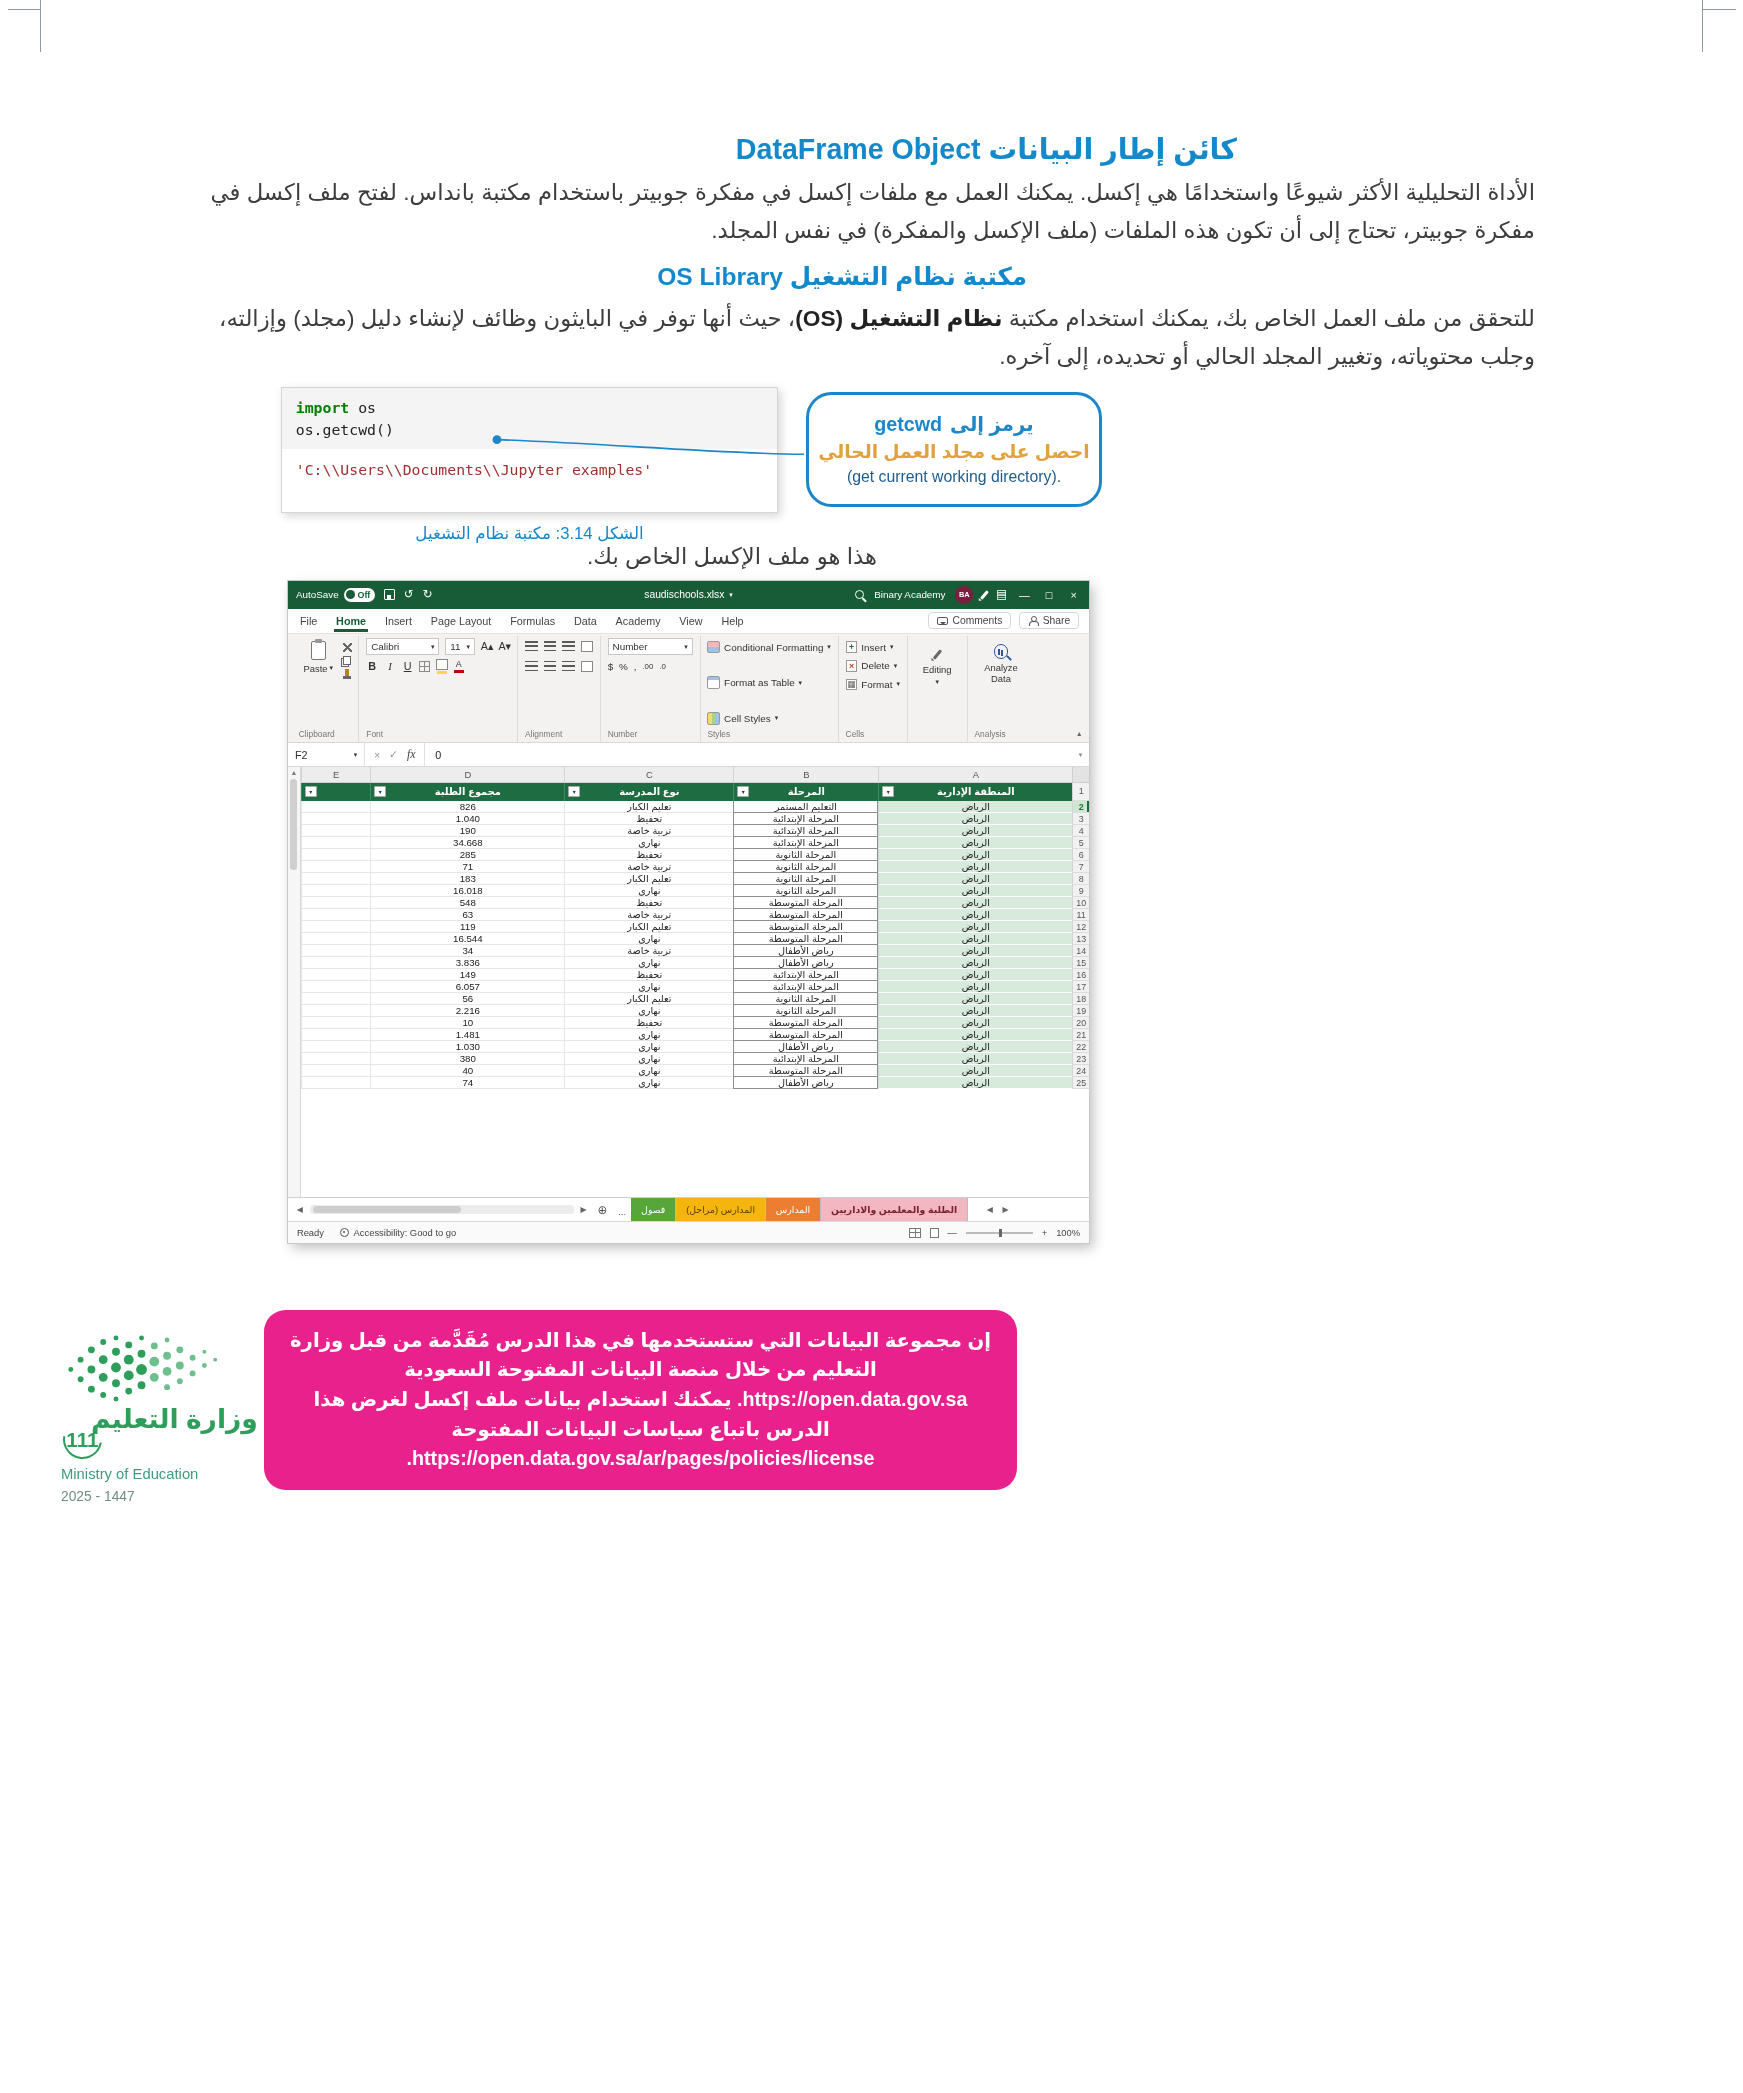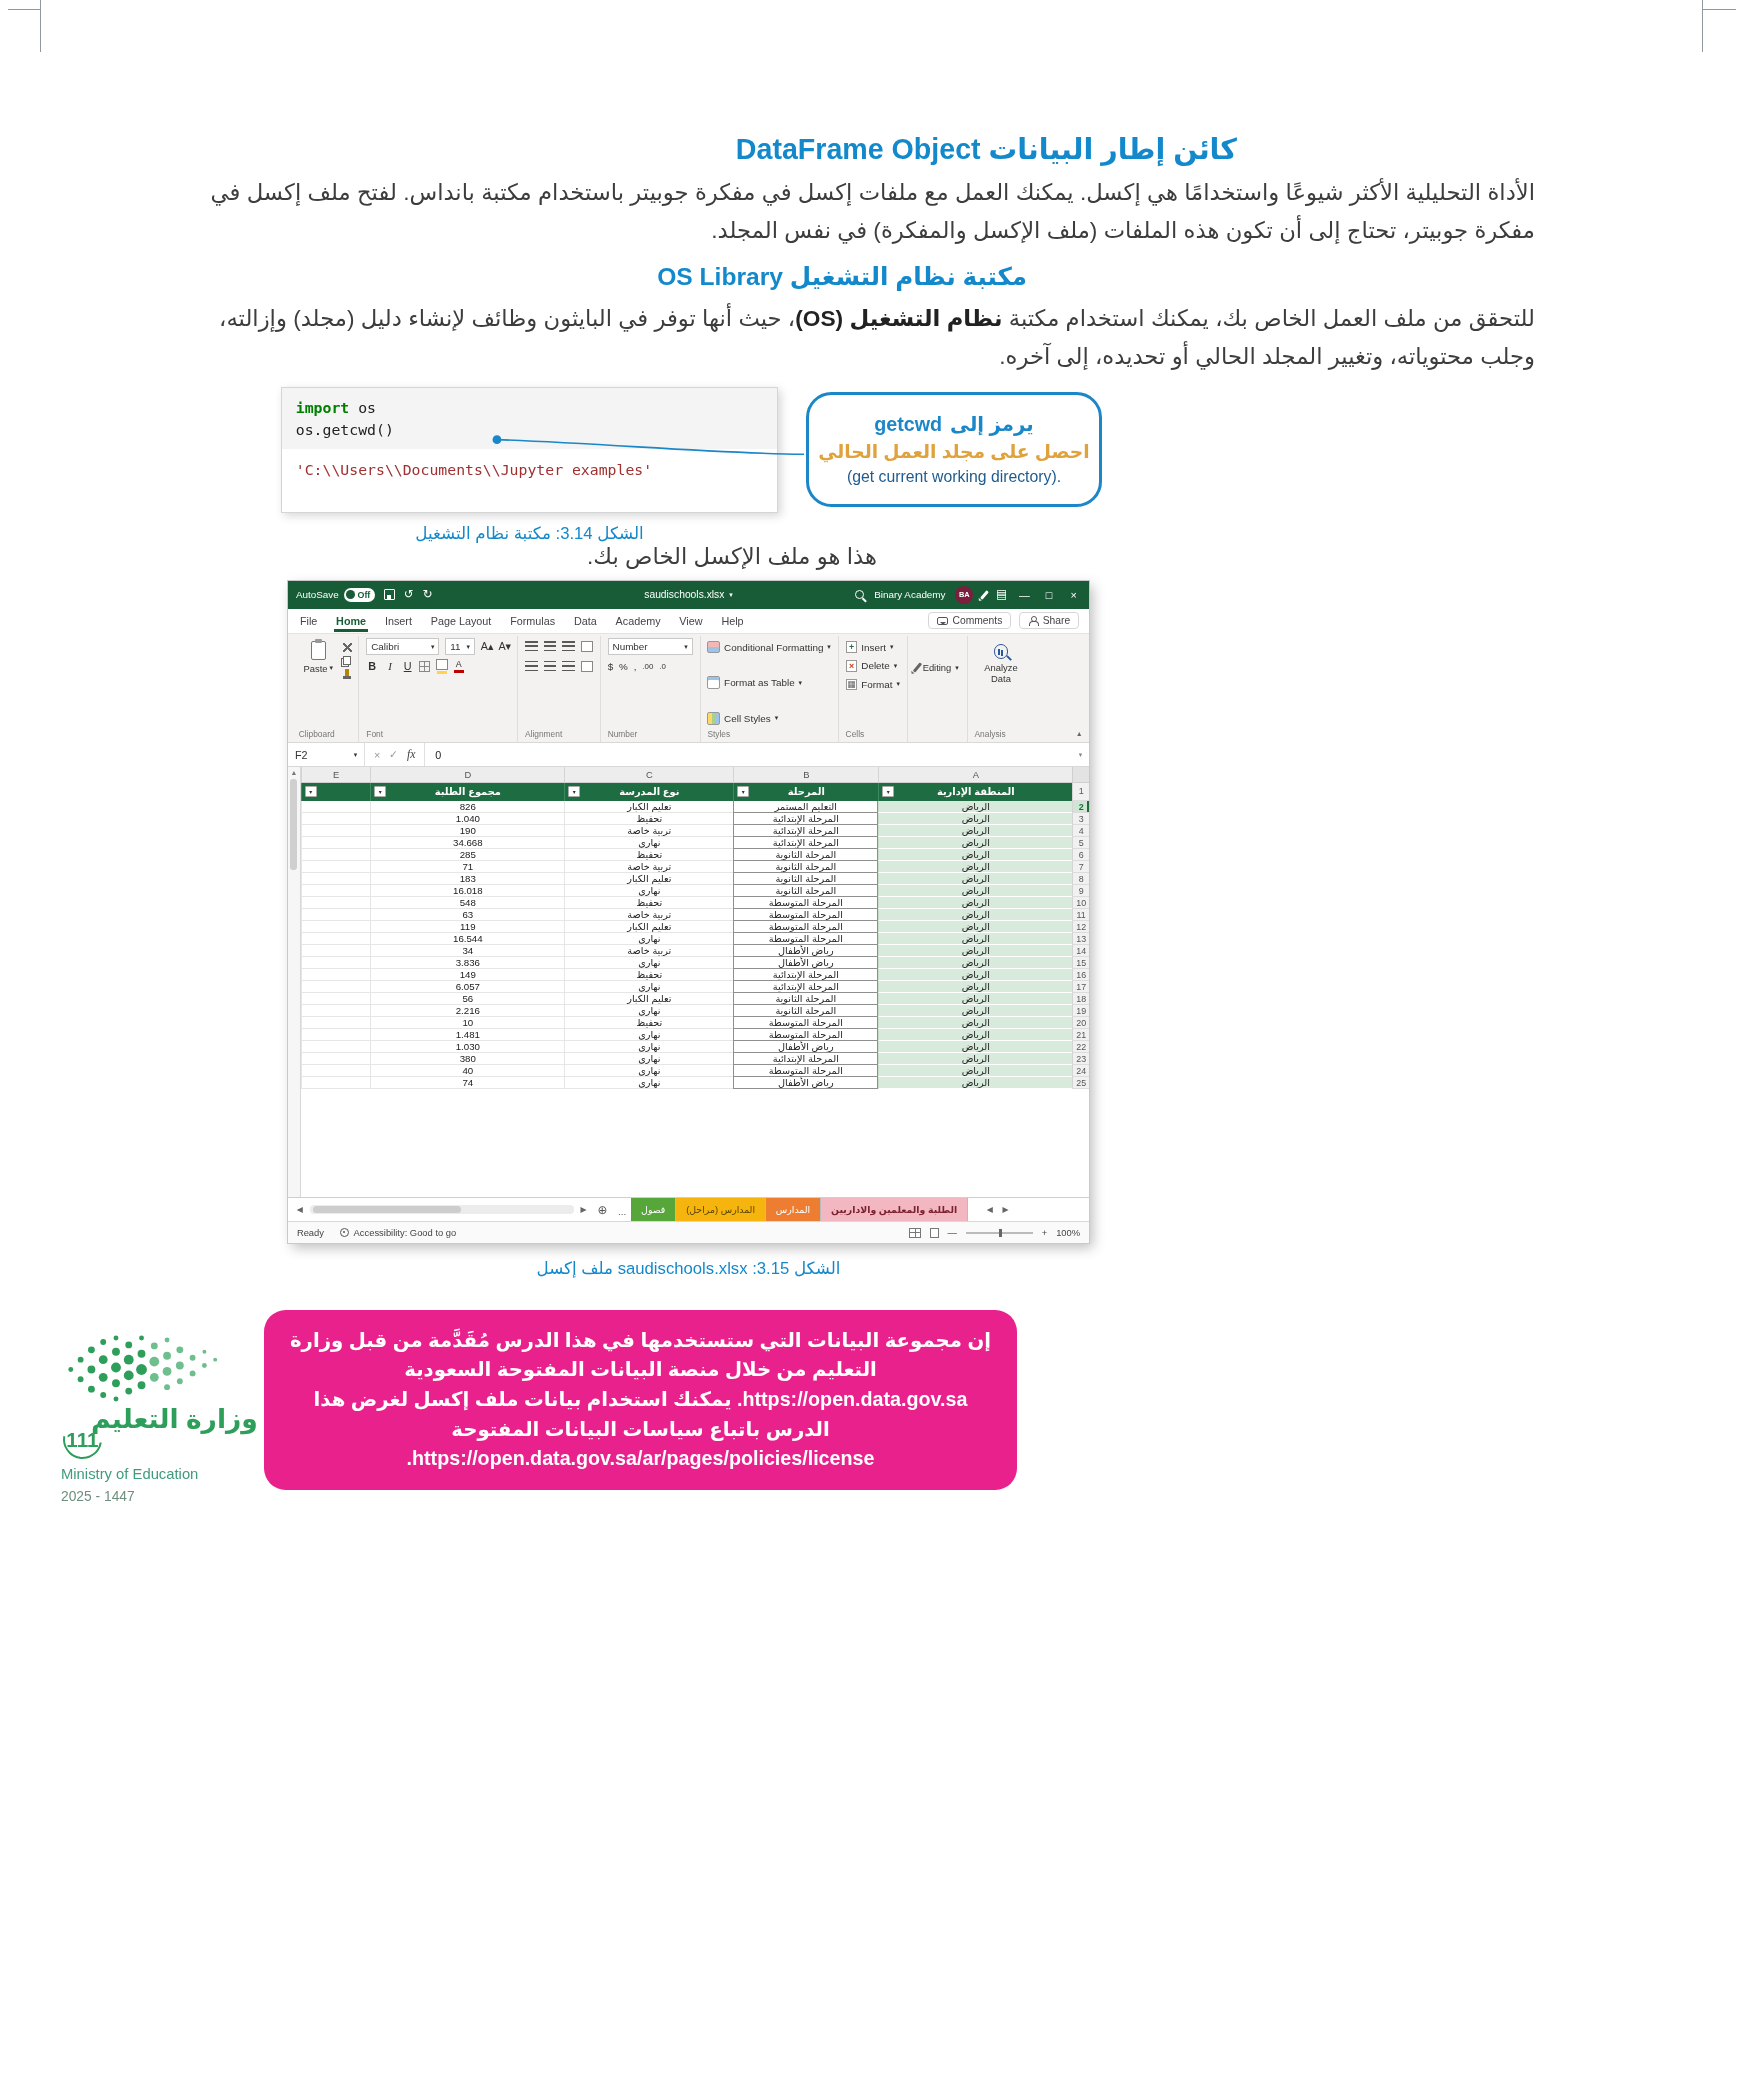--- a/index.html
+++ b/index.html
@@ -118,21 +118,21 @@
   .i-box { width:11.8px; height:10.8px; border:1px solid #888; background:#fff; }
   .nf { font-size:9.9px; color:#333; }
   .style-row, .cell-row { display:flex; align-items:center; gap:3.9px; font-size:9.9px; height:17.7px;
                           color:#333; white-space:nowrap; }
   .si { width:12.8px; height:12.8px; border:1px solid #999; border-radius:2px; flex:0 0 auto; }
   .si-0 { background:linear-gradient(to bottom,#f2b8b5 50%,#9dc3e6 50%); }
   .si-1 { background:#fff; box-shadow:inset 0 3px 0 #9dc3e6; }
   .si-2 { background:linear-gradient(90deg,#ffd966 33%,#a9d18e 33% 66%,#9dc3e6 66%); }
   .ci { width:11.8px; height:11.8px; border:1px solid #999; display:flex; align-items:center;
         justify-content:center; font-size:8.9px; font-weight:bold; background:#fff; flex:0 0 auto; }
-  .editing-btn { display:flex; align-items:center; justify-content:center;
+  .editing-btn { display:flex; flex-direction:column; align-items:center; justify-content:center;
                  width:45px; gap:3.9px; font-size:9.4px; color:#333; height:59px; }
   .i-pen2 { width:3px; height:10.8px; background:#666; transform:rotate(40deg); border-radius:1px; position:relative; }
   .i-pen2::after { content:''; position:absolute; bottom:-4.9px; left:-1px; border:2.5px solid transparent; border-top-color:#666; }
   .analyze-btn { display:flex; flex-direction:column; align-items:center; width:53px; gap:3px;
                  font-size:9.4px; text-align:center; color:#333; padding-top:5.9px; }
   .i-analyze { width:14.8px; height:14.8px; border:1.5px solid #2b579a; border-radius:50%; position:relative; }
   .i-analyze::before { content:''; position:absolute; left:3px; bottom:3px; width:2px; height:5.9px;
                        background:#2b579a; box-shadow:3px 1px 0 #2b579a; }
   .i-analyze::after { content:''; position:absolute; width:2px; height:5.9px; background:#2b579a;
                       transform:rotate(-45deg); right:-3px; bottom:-3px; }
@@ -729,21 +729,20 @@
         <span>—</span>
         <span class="slider">
             <span class="sthumb"></span>
           </span>
         <span>+</span>
         <span>100%</span>
       </div>
     </div>
   </div>
 
-  <div class="figcap cap315">الشكل 3.15: saudischools.xlsx ملف إكسل</div>
 
   <div class="note">إن مجموعة البيانات التي ستستخدمها في هذا الدرس مُقَدَّمة من قبل وزارة التعليم من خلال منصة البيانات المفتوحة السعودية https://open.data.gov.sa. يمكنك استخدام بيانات ملف إكسل لغرض هذا الدرس باتباع سياسات البيانات المفتوحة https://open.data.gov.sa/ar/pages/policies/license.</div>
 
   <svg width="167" height="77" style="position:absolute;left:59px;top:1330px" viewBox="0 0 170 78">
     <g fill="#2E9E5B">
       <circle cx="12" cy="40" r="2.5"></circle>
         <circle cx="22" cy="30" r="3"></circle>
         <circle cx="22" cy="50" r="3"></circle>
       <circle cx="33" cy="20" r="3.5"></circle>
         <circle cx="33" cy="40" r="4"></circle>

